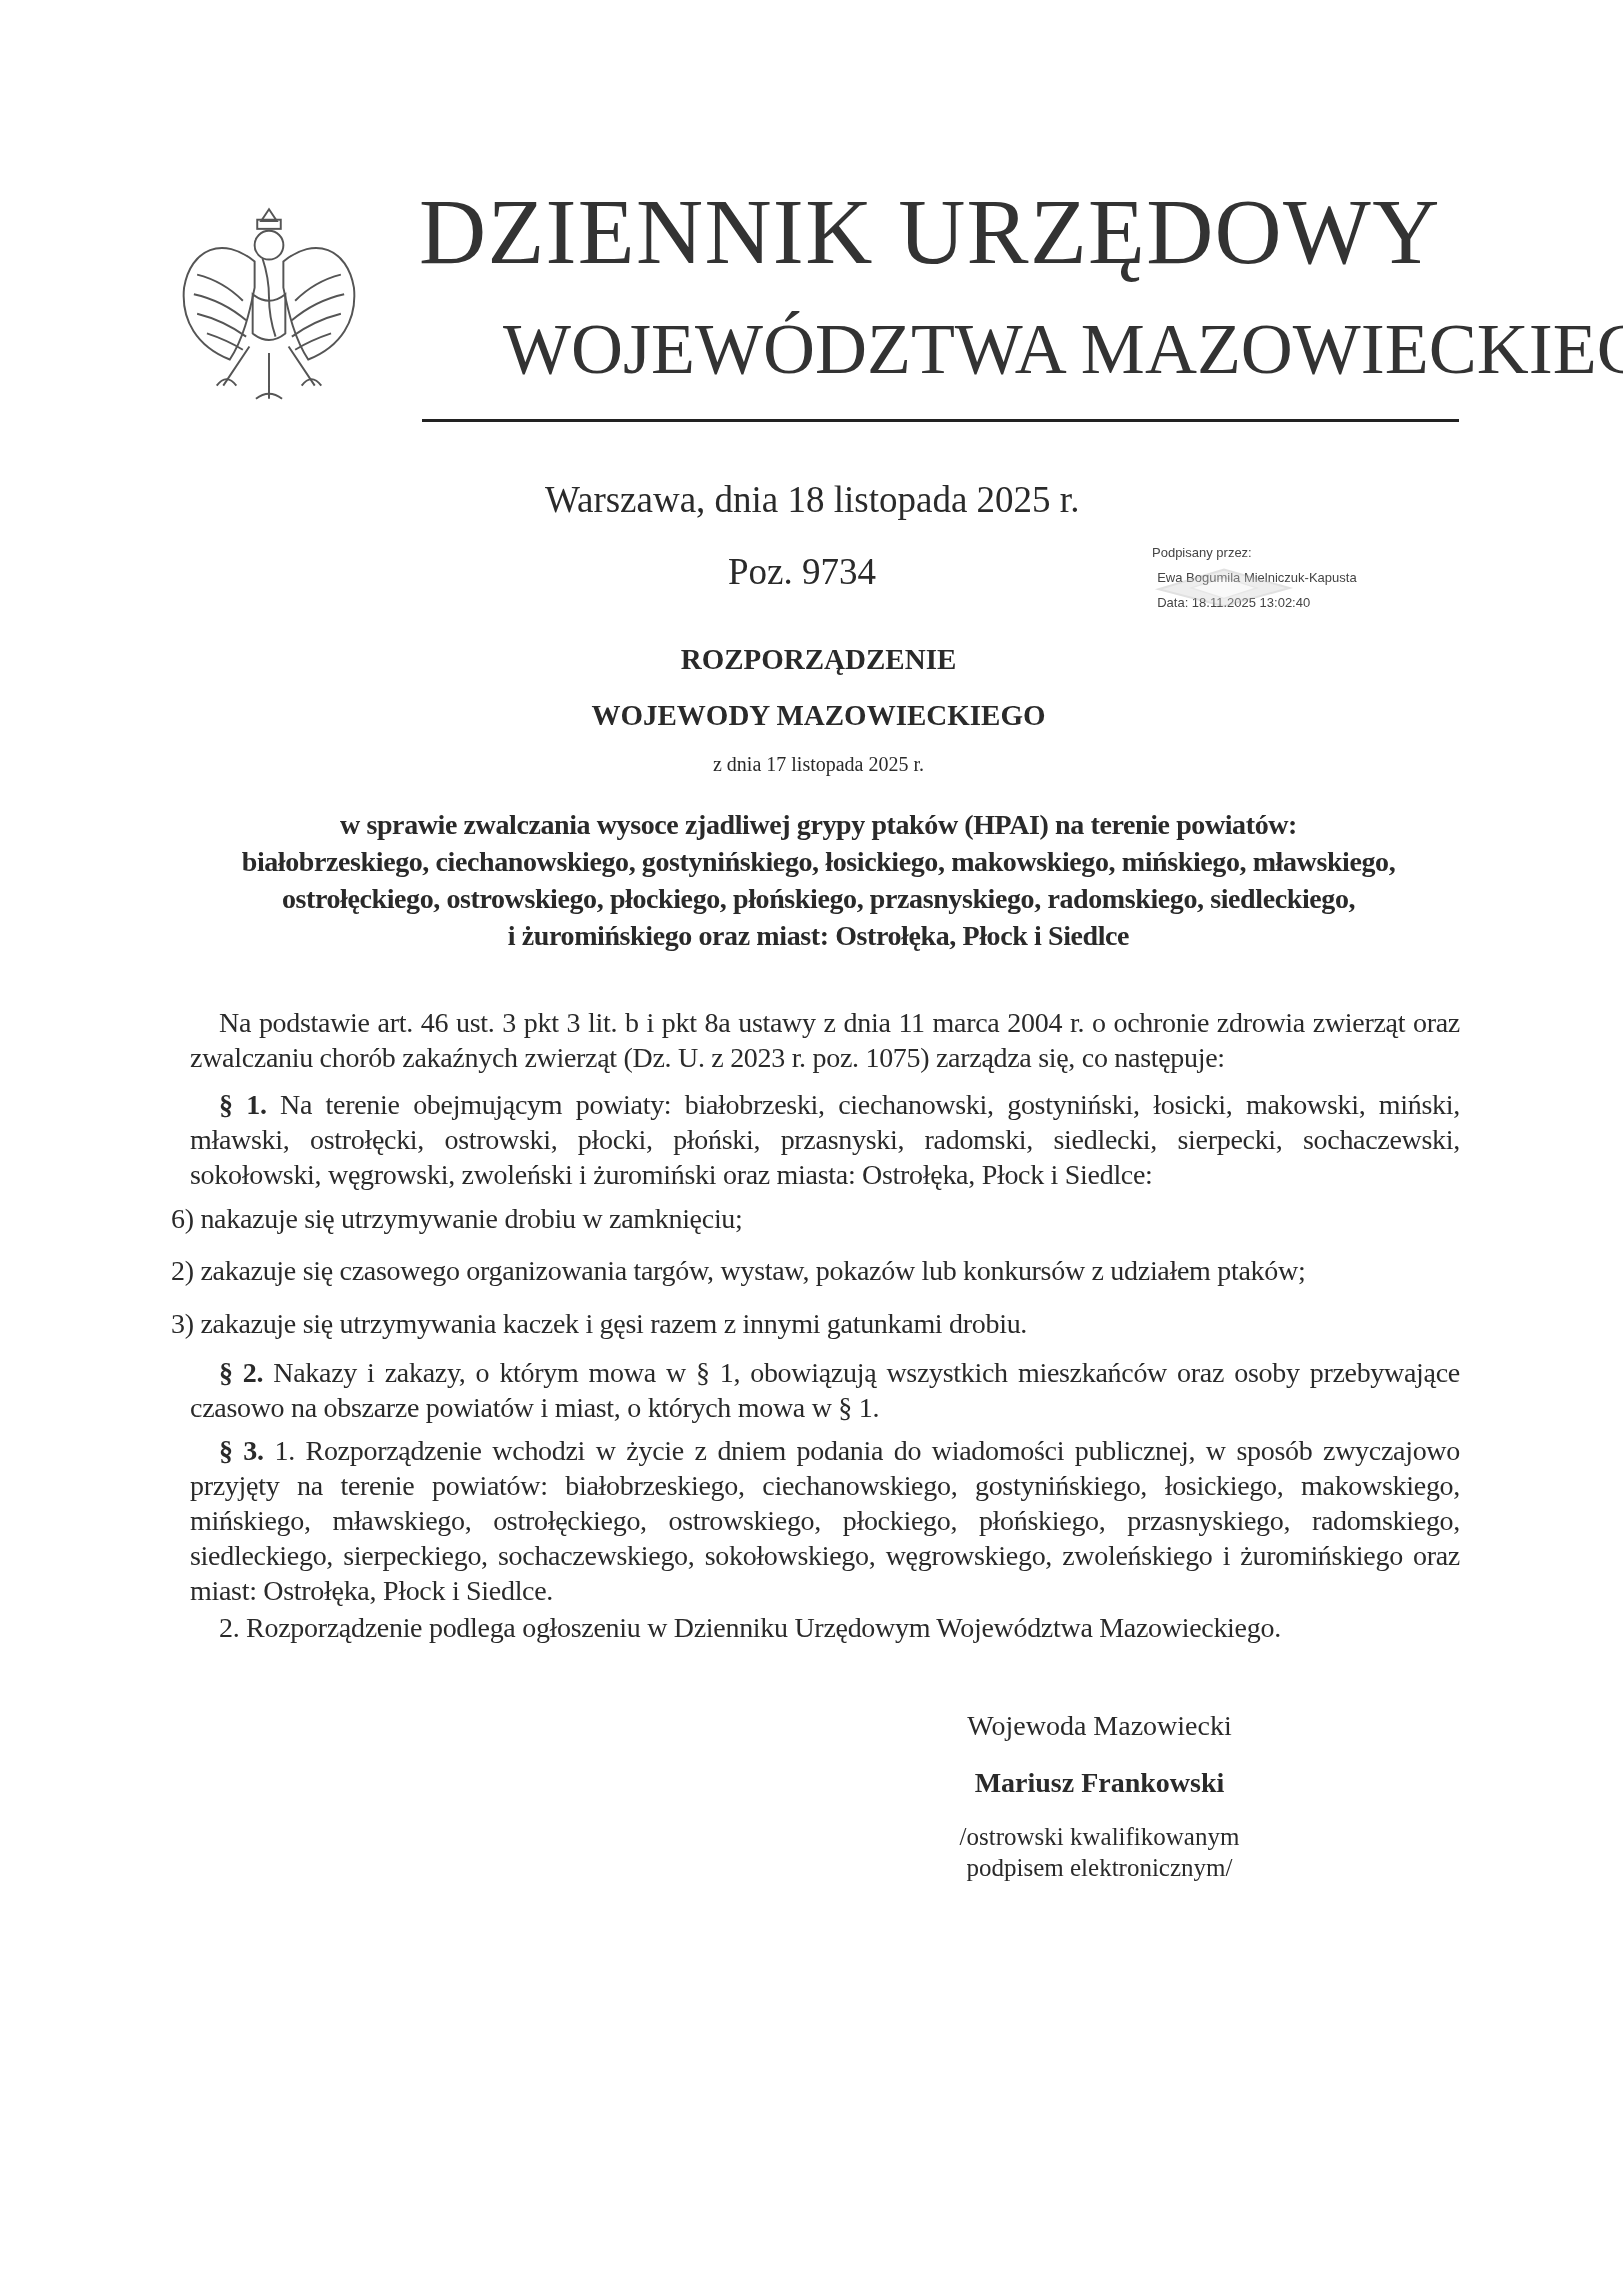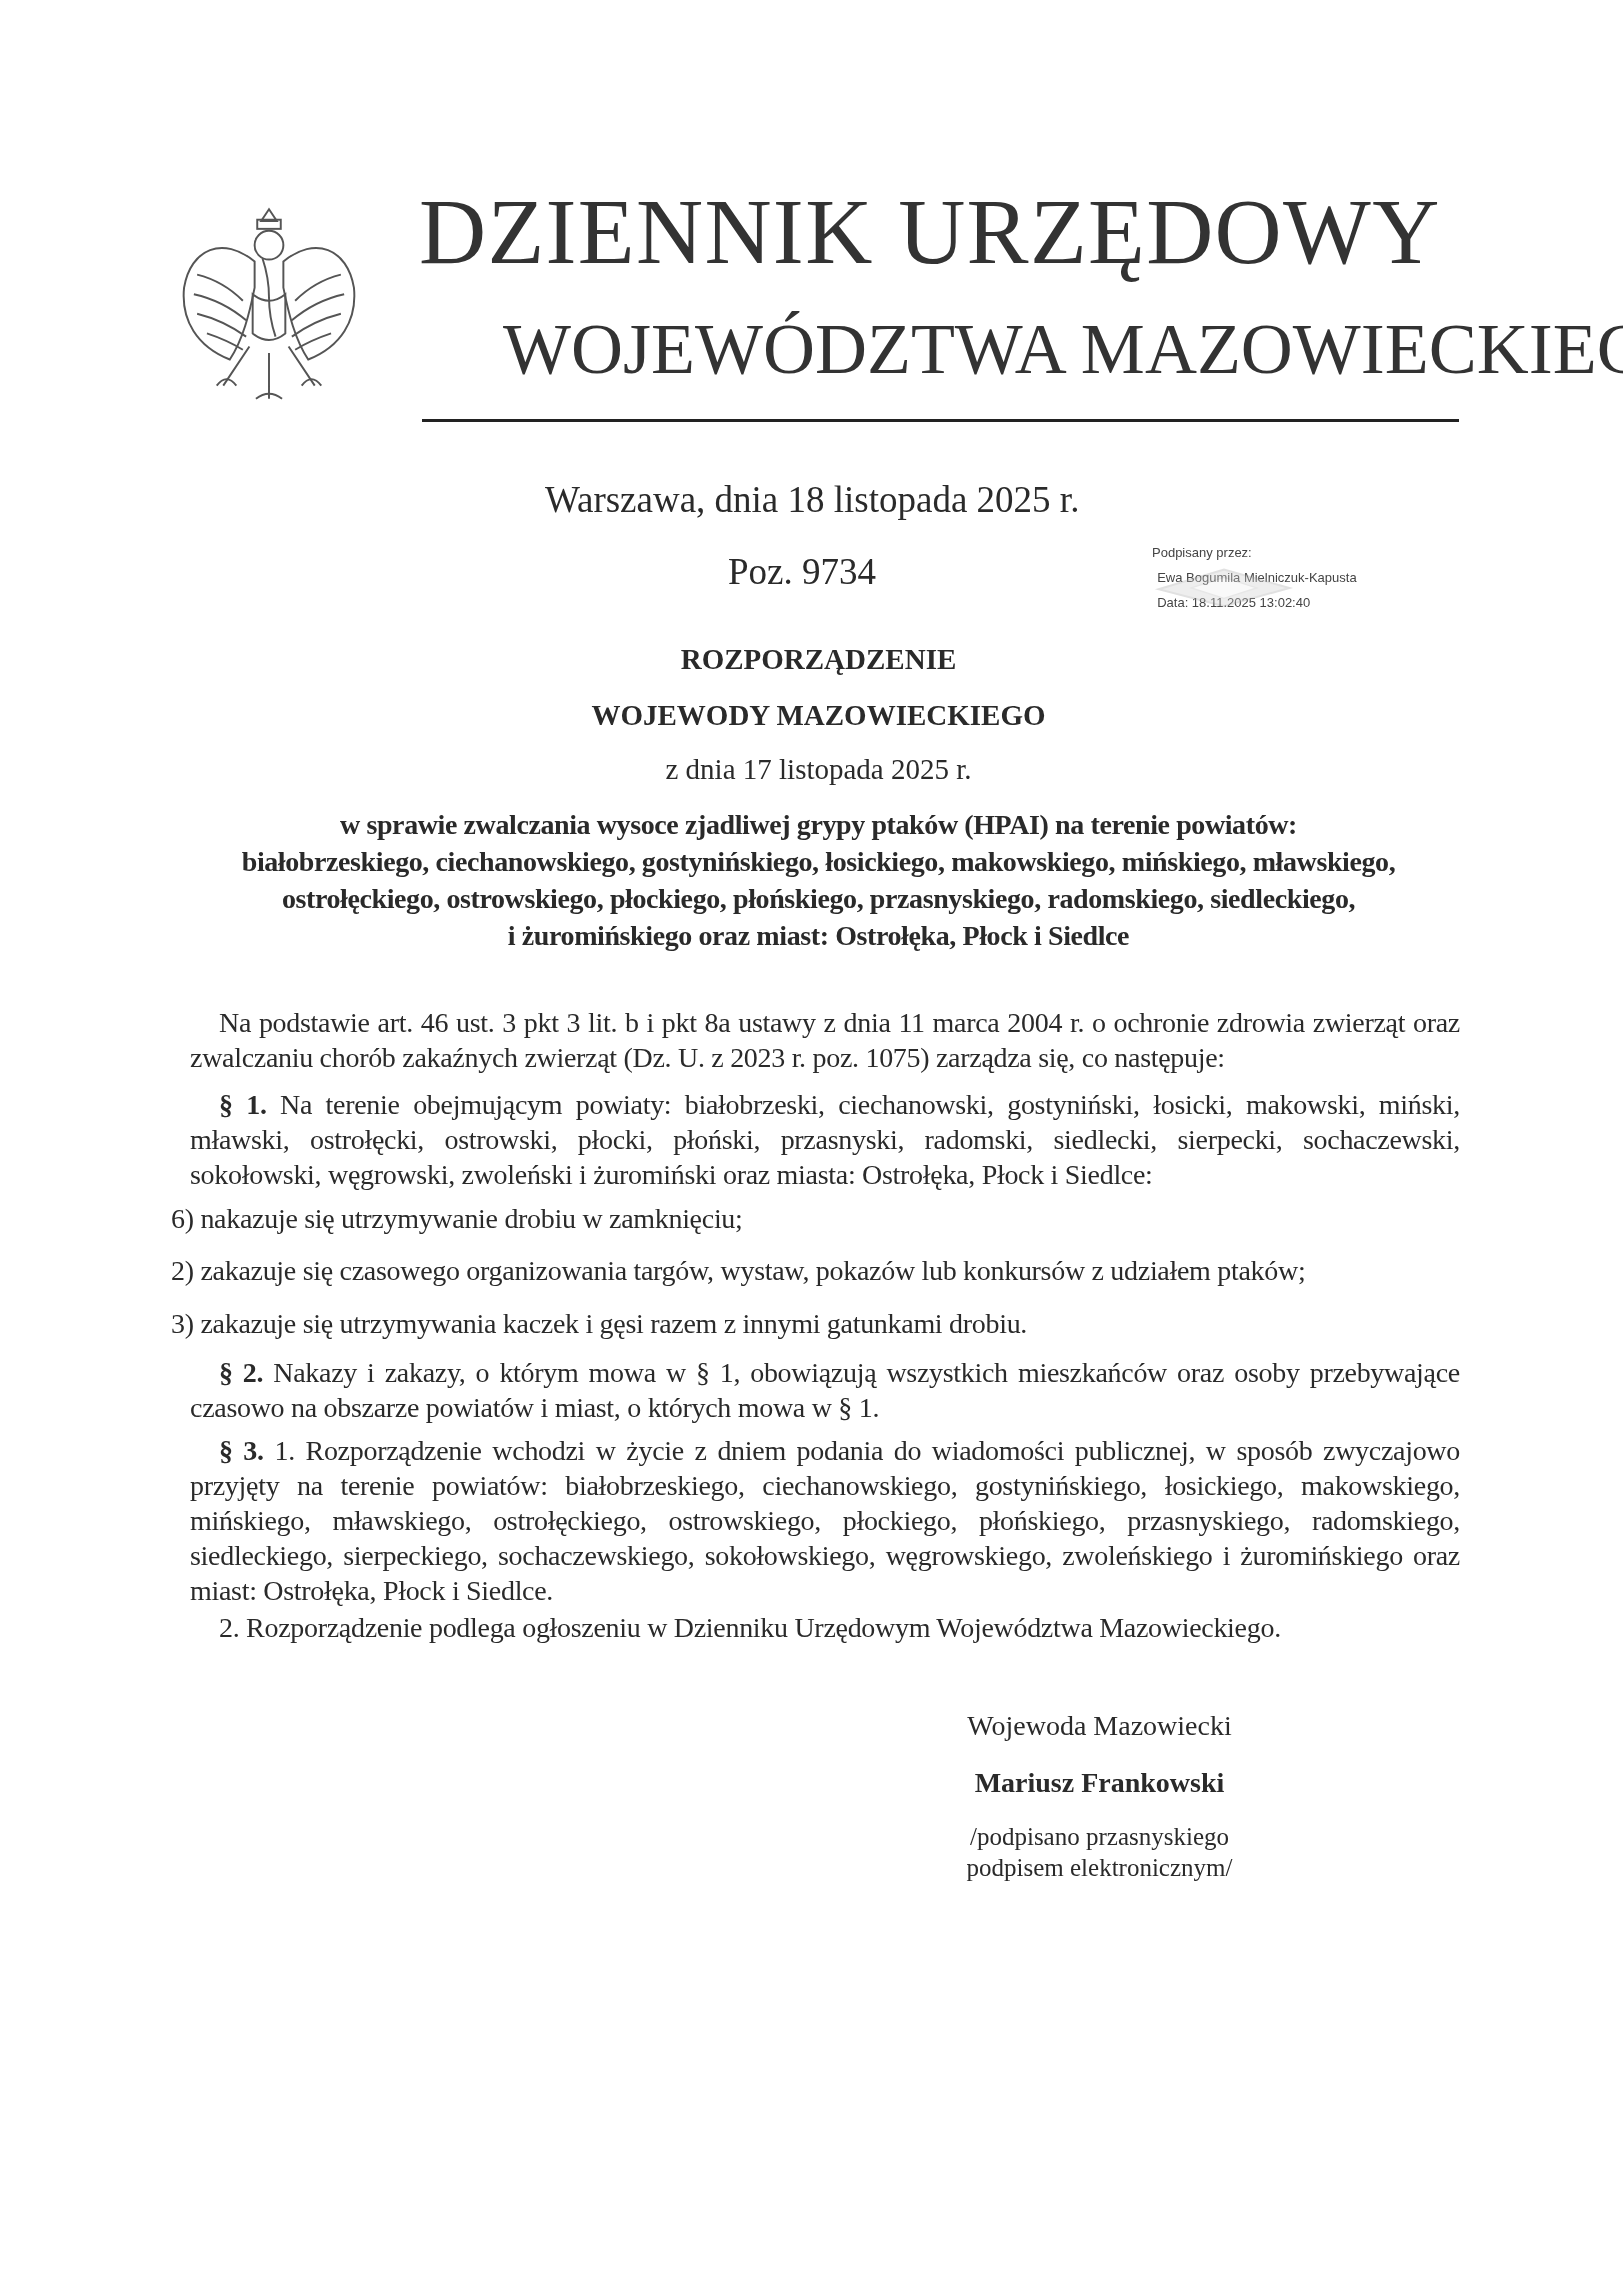--- a/index.html
+++ b/index.html
@@ -10,21 +10,21 @@
   .mast-rule { position: absolute; left: 422px; top: 419px; width: 1037px; height: 3.3px; background: #222; }
   .dateline { position: absolute; left: 545px; top: 478px; font-size: 37px; white-space: nowrap; }
   .poz { position: absolute; left: 728px; top: 550px; font-size: 37px; white-space: nowrap; }
   .sig-box { position: absolute; left: 1152px; top: 492px; font-family: "Liberation Sans", "DejaVu Sans", sans-serif; font-size: 13px; color: #444; line-height: 25px; margin-top: 48px; }
   .sig-box div { white-space: nowrap; }
   .sig-box .l2, .sig-box .l3 { padding-left: 5.2px; }
   .sig-stamp { position: absolute; left: 1152px; top: 563px; width: 144px; height: 46px; opacity: 0.35; }
   .center { position: absolute; left: 164px; width: 1309px; text-align: center; }
   .act-type { top: 643px; font-size: 29px; font-weight: bold; }
   .act-author { top: 699px; font-size: 29px; font-weight: bold; }
-  .act-date { top: 753px; font-size: 29px; }
+  .act-date { top: 753px; font-size: 20px; }
   .act-subject { top: 806px; font-size: 28px; font-weight: bold; line-height: 37px; letter-spacing: -0.4px; }
   .body-text { position: absolute; left: 190px; width: 1270px; font-size: 28px; line-height: 35px; text-align: justify; letter-spacing: -0.3px; }
   .indent { text-indent: 29px; }
   .p-basis { top: 1005px; }
   .p-s1 { top: 1087px; }
   .list-item { position: absolute; left: 171px; font-size: 28px; letter-spacing: -0.3px; white-space: nowrap; }
   .li1 { top: 1203px; } .li2 { top: 1255px; } .li3 { top: 1308px; }
   .p-s2 { top: 1355px; }
   .p-s3 { top: 1433px; }
   .p-s3-2 { top: 1610px; }
@@ -90,16 +90,16 @@
 
 <div class="body-text indent p-s2"><b class="sect">§ 2.</b><span> Nakazy i zakazy, o którym mowa w § 1, obowiązują wszystkich mieszkańców oraz osoby przebywające czasowo na obszarze powiatów i miast, o których mowa w § 1.</span></div>
 
 <div class="body-text indent p-s3"><b class="sect">§ 3.</b><span> 1. Rozporządzenie wchodzi w życie z dniem podania do wiadomości publicznej, w sposób zwyczajowo przyjęty na terenie powiatów: białobrzeskiego, ciechanowskiego, gostynińskiego, łosickiego, makowskiego, mińskiego, mławskiego, ostrołęckiego, ostrowskiego, płockiego, płońskiego, przasnyskiego, radomskiego, siedleckiego, sierpeckiego, sochaczewskiego, sokołowskiego, węgrowskiego, zwoleńskiego i żuromińskiego oraz miast: Ostrołęka, Płock i Siedlce.</span></div>
 
 <div class="body-text indent p-s3-2">2. Rozporządzenie podlega ogłoszeniu w Dzienniku Urzędowym Województwa Mazowieckiego.</div>
 
 <div class="signer signer-title">Wojewoda Mazowiecki</div>
 <div class="signer signer-name">Mariusz Frankowski</div>
 <div class="signer signer-note">
-  <div>/podpisano przasnyskiego</div>
+  <div>/ostrowski kwalifikowanym</div>
   <div>podpisem elektronicznym/</div>
 </div>
 
 
 </body></html>

